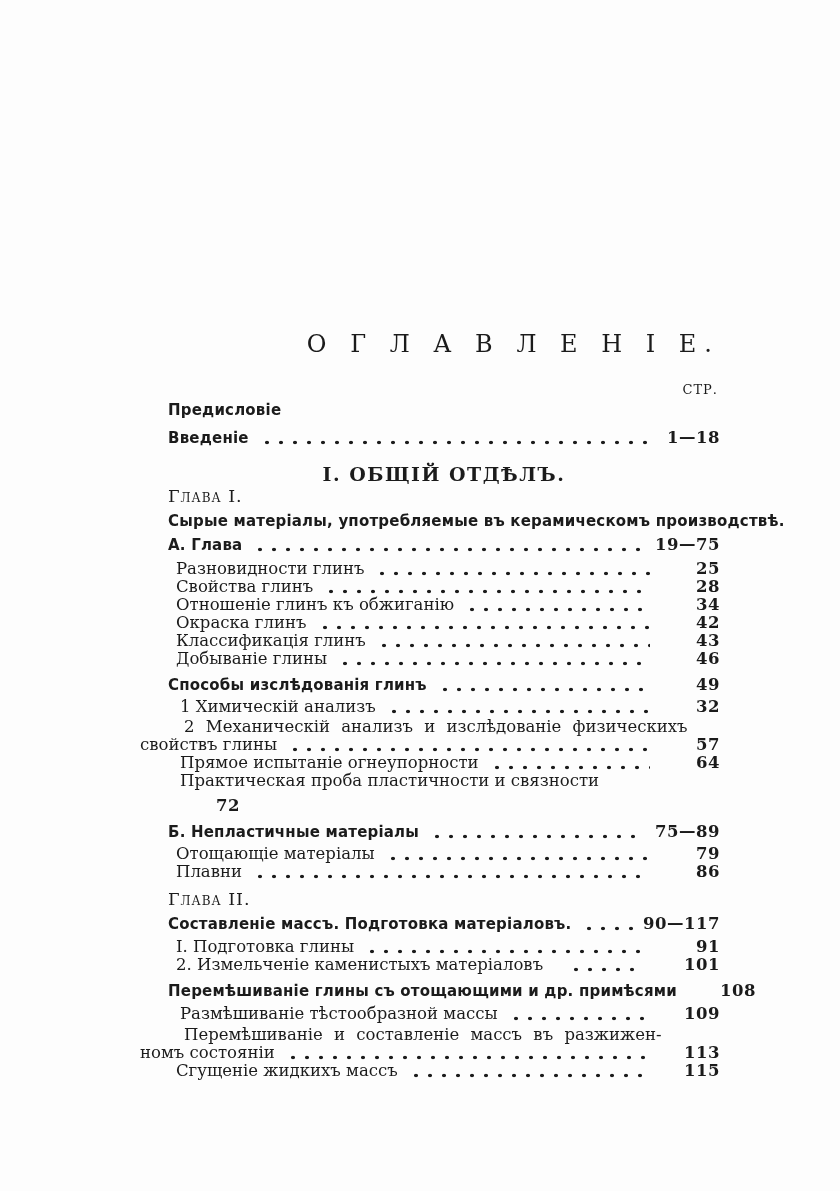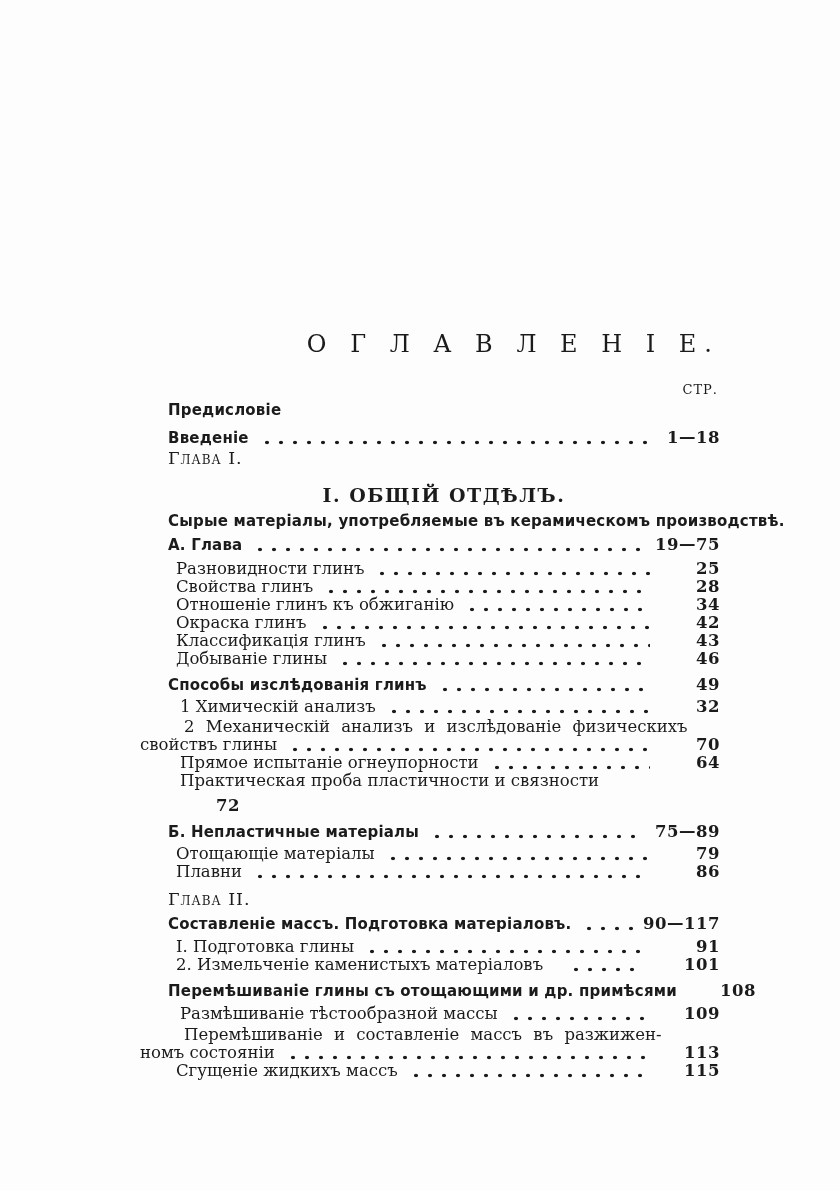--- a/index.html
+++ b/index.html
@@ -111,22 +111,22 @@
         <div class="row bold" style="margin-top: 0px;">
           <span class="label">Предисловіе</span>
           <span class="leader"></span>
           <span class="pagenum"></span>
         </div>
         <div class="row bold" style="margin-top: 10px;">
           <span class="label">Введеніе</span>
           <span class="leader dotted"></span>
           <span class="pagenum">1—18</span>
         </div>
+        <div class="row heading" style="margin-top: 16px;">I. ОБЩІЙ ОТДѢЛЪ.</div>
         <div class="row chapter" style="margin-top: 1px;">Глава I.</div>
-        <div class="row heading" style="margin-top: 16px;">I. ОБЩІЙ ОТДѢЛЪ.</div>
         <div class="row bold justify-full" style="margin-top: 6px;"><span class="label">Сырые матеріалы, употребляемые въ керамическомъ производствѣ.</span></div>
         <div class="row bold" style="margin-top: 6px;">
           <span class="label">А. Глава</span>
           <span class="leader dotted"></span>
           <span class="pagenum">19—75</span>
         </div>
         <div class="row" style="margin-top: 6px;">
           <span class="label" style="margin-left: 8px;">Разновидности глинъ</span>
           <span class="leader dotted"></span>
           <span class="pagenum">25</span>
@@ -167,21 +167,21 @@
           <span class="pagenum">32</span>
         </div>
         <div class="row wrap-first" style="margin-top: 2px;">
           <span class="label" style="margin-left: 16px;">2 Механическій анализъ и изслѣдованіе физическихъ</span>
           <span class="leader"></span>
           <span class="pagenum"></span>
         </div>
         <div class="row" style="margin-top: 0px;">
           <span class="label" style="margin-left: -28px;">свойствъ глины</span>
           <span class="leader dotted"></span>
-          <span class="pagenum">70</span>
+          <span class="pagenum">57</span>
         </div>
         <div class="row" style="margin-top: 0px;">
           <span class="label" style="margin-left: 12px;">Прямое испытаніе огнеупорности</span>
           <span class="leader dotted"></span>
           <span class="pagenum">64</span>
         </div>
         <div class="row" style="margin-top: 0px; flex-direction: column;">
           <span class="label" style="margin-left: 12px;">Практическая проба пластичности и связности</span>
           <span class="leader dotted"></span>
           <span class="pagenum">72</span>

